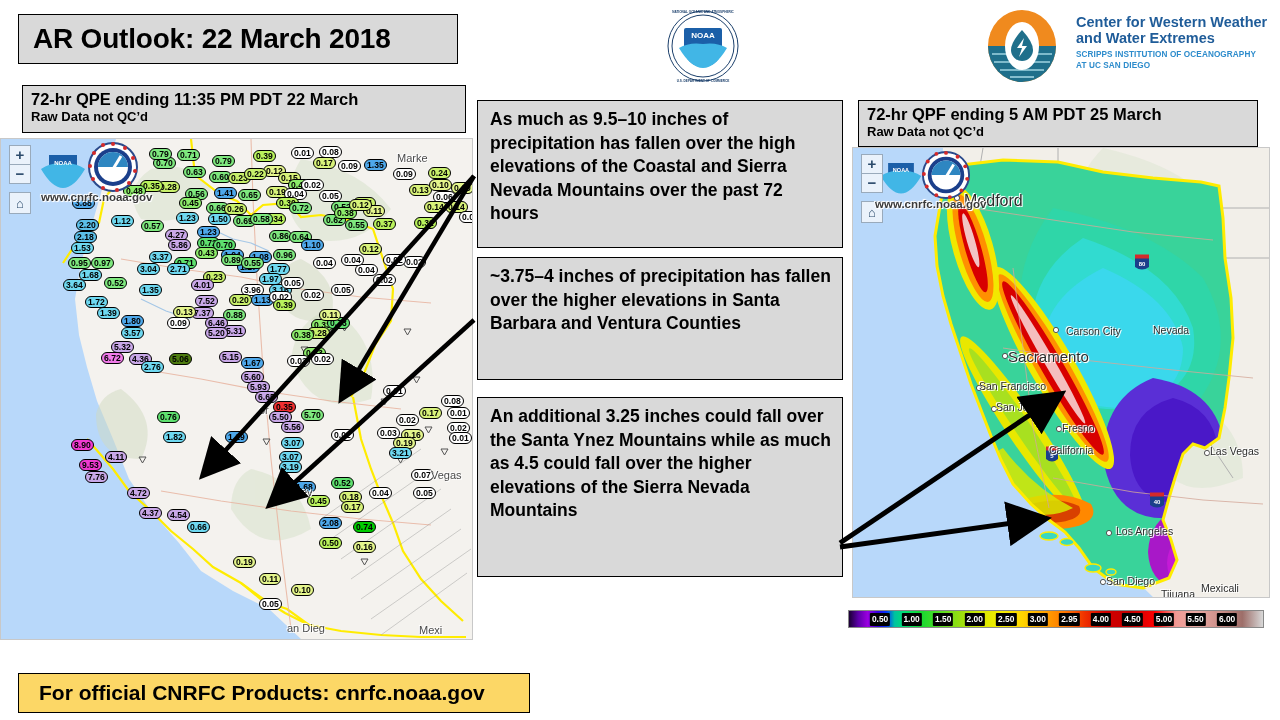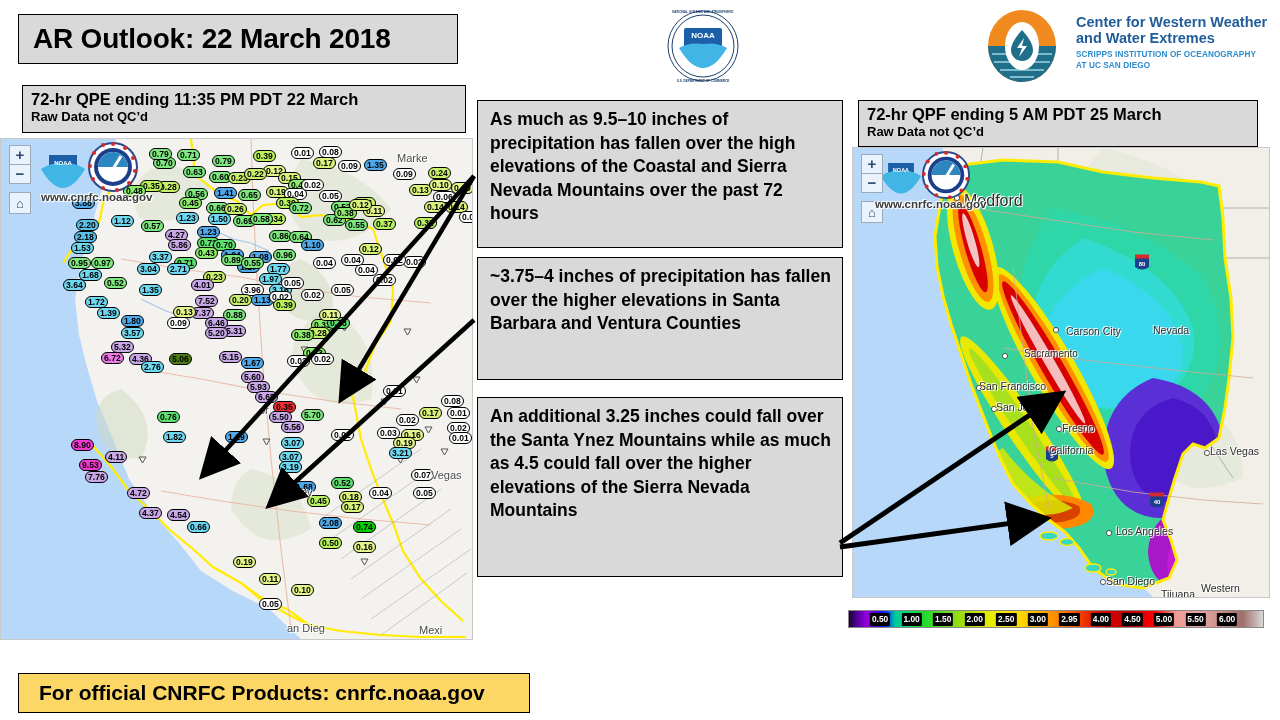--- a/index.html
+++ b/index.html
@@ -592,30 +592,30 @@
       <circle cx="7" cy="12" r="2"></circle>
         <circle cx="16" cy="4" r="2"></circle>
     </g>
   </svg>
   <div class="wm-url" style="left:22px;top:50px">www.cnrfc.noaa.gov</div>
 
   <div id="qpf-cities">
       <div class="abs" style="left: 111px; top: 44px; font-size: 16px; color: rgb(43, 43, 43); font-weight: normal; white-space: nowrap; z-index: 5; text-shadow: rgb(255, 255, 255) 0px 0px 2px, rgb(255, 255, 255) 1px 1px 0px, rgb(255, 255, 255) -1px -1px 0px;">Medford</div>
       <div class="abs" style="left: 213px; top: 177px; font-size: 10.5px; color: rgb(43, 43, 43); font-weight: normal; white-space: nowrap; z-index: 5; text-shadow: rgb(255, 255, 255) 0px 0px 2px, rgb(255, 255, 255) 1px 1px 0px, rgb(255, 255, 255) -1px -1px 0px;">Carson City</div>
       <div class="abs" style="left: 300px; top: 176px; font-size: 10.5px; color: rgb(43, 43, 43); font-weight: normal; white-space: nowrap; z-index: 5; text-shadow: rgb(255, 255, 255) 0px 0px 2px, rgb(255, 255, 255) 1px 1px 0px, rgb(255, 255, 255) -1px -1px 0px;">Nevada</div>
-      <div class="abs" style="left: 155px; top: 200px; font-size: 10px; color: rgb(43, 43, 43); font-weight: normal; white-space: nowrap; z-index: 5; text-shadow: rgb(255, 255, 255) 0px 0px 2px, rgb(255, 255, 255) 1px 1px 0px, rgb(255, 255, 255) -1px -1px 0px; margin-left: 16px;">Sacramento</div>
+      <div class="abs" style="left: 155px; top: 200px; font-size: 15px; color: rgb(43, 43, 43); font-weight: normal; white-space: nowrap; z-index: 5; text-shadow: rgb(255, 255, 255) 0px 0px 2px, rgb(255, 255, 255) 1px 1px 0px, rgb(255, 255, 255) -1px -1px 0px;">Sacramento</div>
       <div class="abs" style="left: 126px; top: 232px; font-size: 10.5px; color: rgb(43, 43, 43); font-weight: normal; white-space: nowrap; z-index: 5; text-shadow: rgb(255, 255, 255) 0px 0px 2px, rgb(255, 255, 255) 1px 1px 0px, rgb(255, 255, 255) -1px -1px 0px;">San Francisco</div>
       <div class="abs" style="left: 143px; top: 253px; font-size: 10.5px; color: rgb(43, 43, 43); font-weight: normal; white-space: nowrap; z-index: 5; text-shadow: rgb(255, 255, 255) 0px 0px 2px, rgb(255, 255, 255) 1px 1px 0px, rgb(255, 255, 255) -1px -1px 0px;">San Jose</div>
       <div class="abs" style="left: 209px; top: 274px; font-size: 10.5px; color: rgb(43, 43, 43); font-weight: normal; white-space: nowrap; z-index: 5; text-shadow: rgb(255, 255, 255) 0px 0px 2px, rgb(255, 255, 255) 1px 1px 0px, rgb(255, 255, 255) -1px -1px 0px;">Fresno</div>
       <div class="abs" style="left: 196px; top: 296px; font-size: 10.5px; color: rgb(43, 43, 43); font-weight: normal; white-space: nowrap; z-index: 5; text-shadow: rgb(255, 255, 255) 0px 0px 2px, rgb(255, 255, 255) 1px 1px 0px, rgb(255, 255, 255) -1px -1px 0px;">California</div>
       <div class="abs" style="left: 357px; top: 297px; font-size: 10.5px; color: rgb(43, 43, 43); font-weight: normal; white-space: nowrap; z-index: 5; text-shadow: rgb(255, 255, 255) 0px 0px 2px, rgb(255, 255, 255) 1px 1px 0px, rgb(255, 255, 255) -1px -1px 0px;">Las Vegas</div>
       <div class="abs" style="left: 263px; top: 377px; font-size: 10.5px; color: rgb(43, 43, 43); font-weight: normal; white-space: nowrap; z-index: 5; text-shadow: rgb(255, 255, 255) 0px 0px 2px, rgb(255, 255, 255) 1px 1px 0px, rgb(255, 255, 255) -1px -1px 0px;">Los Angeles</div>
       <div class="abs" style="left: 253px; top: 427px; font-size: 10.5px; color: rgb(43, 43, 43); font-weight: normal; white-space: nowrap; z-index: 5; text-shadow: rgb(255, 255, 255) 0px 0px 2px, rgb(255, 255, 255) 1px 1px 0px, rgb(255, 255, 255) -1px -1px 0px;">San Diego</div>
       <div class="abs" style="left: 308px; top: 440px; font-size: 10.5px; color: rgb(43, 43, 43); font-weight: normal; white-space: nowrap; z-index: 5; text-shadow: rgb(255, 255, 255) 0px 0px 2px, rgb(255, 255, 255) 1px 1px 0px, rgb(255, 255, 255) -1px -1px 0px;">Tijuana</div>
-      <div class="abs" style="left: 348px; top: 434px; font-size: 10.5px; color: rgb(43, 43, 43); font-weight: normal; white-space: nowrap; z-index: 5; text-shadow: rgb(255, 255, 255) 0px 0px 2px, rgb(255, 255, 255) 1px 1px 0px, rgb(255, 255, 255) -1px -1px 0px;">Western</div>
+      <div class="abs" style="left: 348px; top: 434px; font-size: 10.5px; color: rgb(43, 43, 43); font-weight: normal; white-space: nowrap; z-index: 5; text-shadow: rgb(255, 255, 255) 0px 0px 2px, rgb(255, 255, 255) 1px 1px 0px, rgb(255, 255, 255) -1px -1px 0px;">Mexicali</div>
     </div>
 </div>
 
 <div class="abs panel-head" id="qpe-head">
   <div class="l1">72-hr QPE ending 11:35 PM PDT 22 March</div>
   <div class="l2">Raw Data not QC’d</div>
 </div>
 <div class="abs panel-head" id="qpf-head">
   <div class="l1">72-hr QPF ending 5 AM PDT 25 March</div>
   <div class="l2">Raw Data not QC’d</div>

